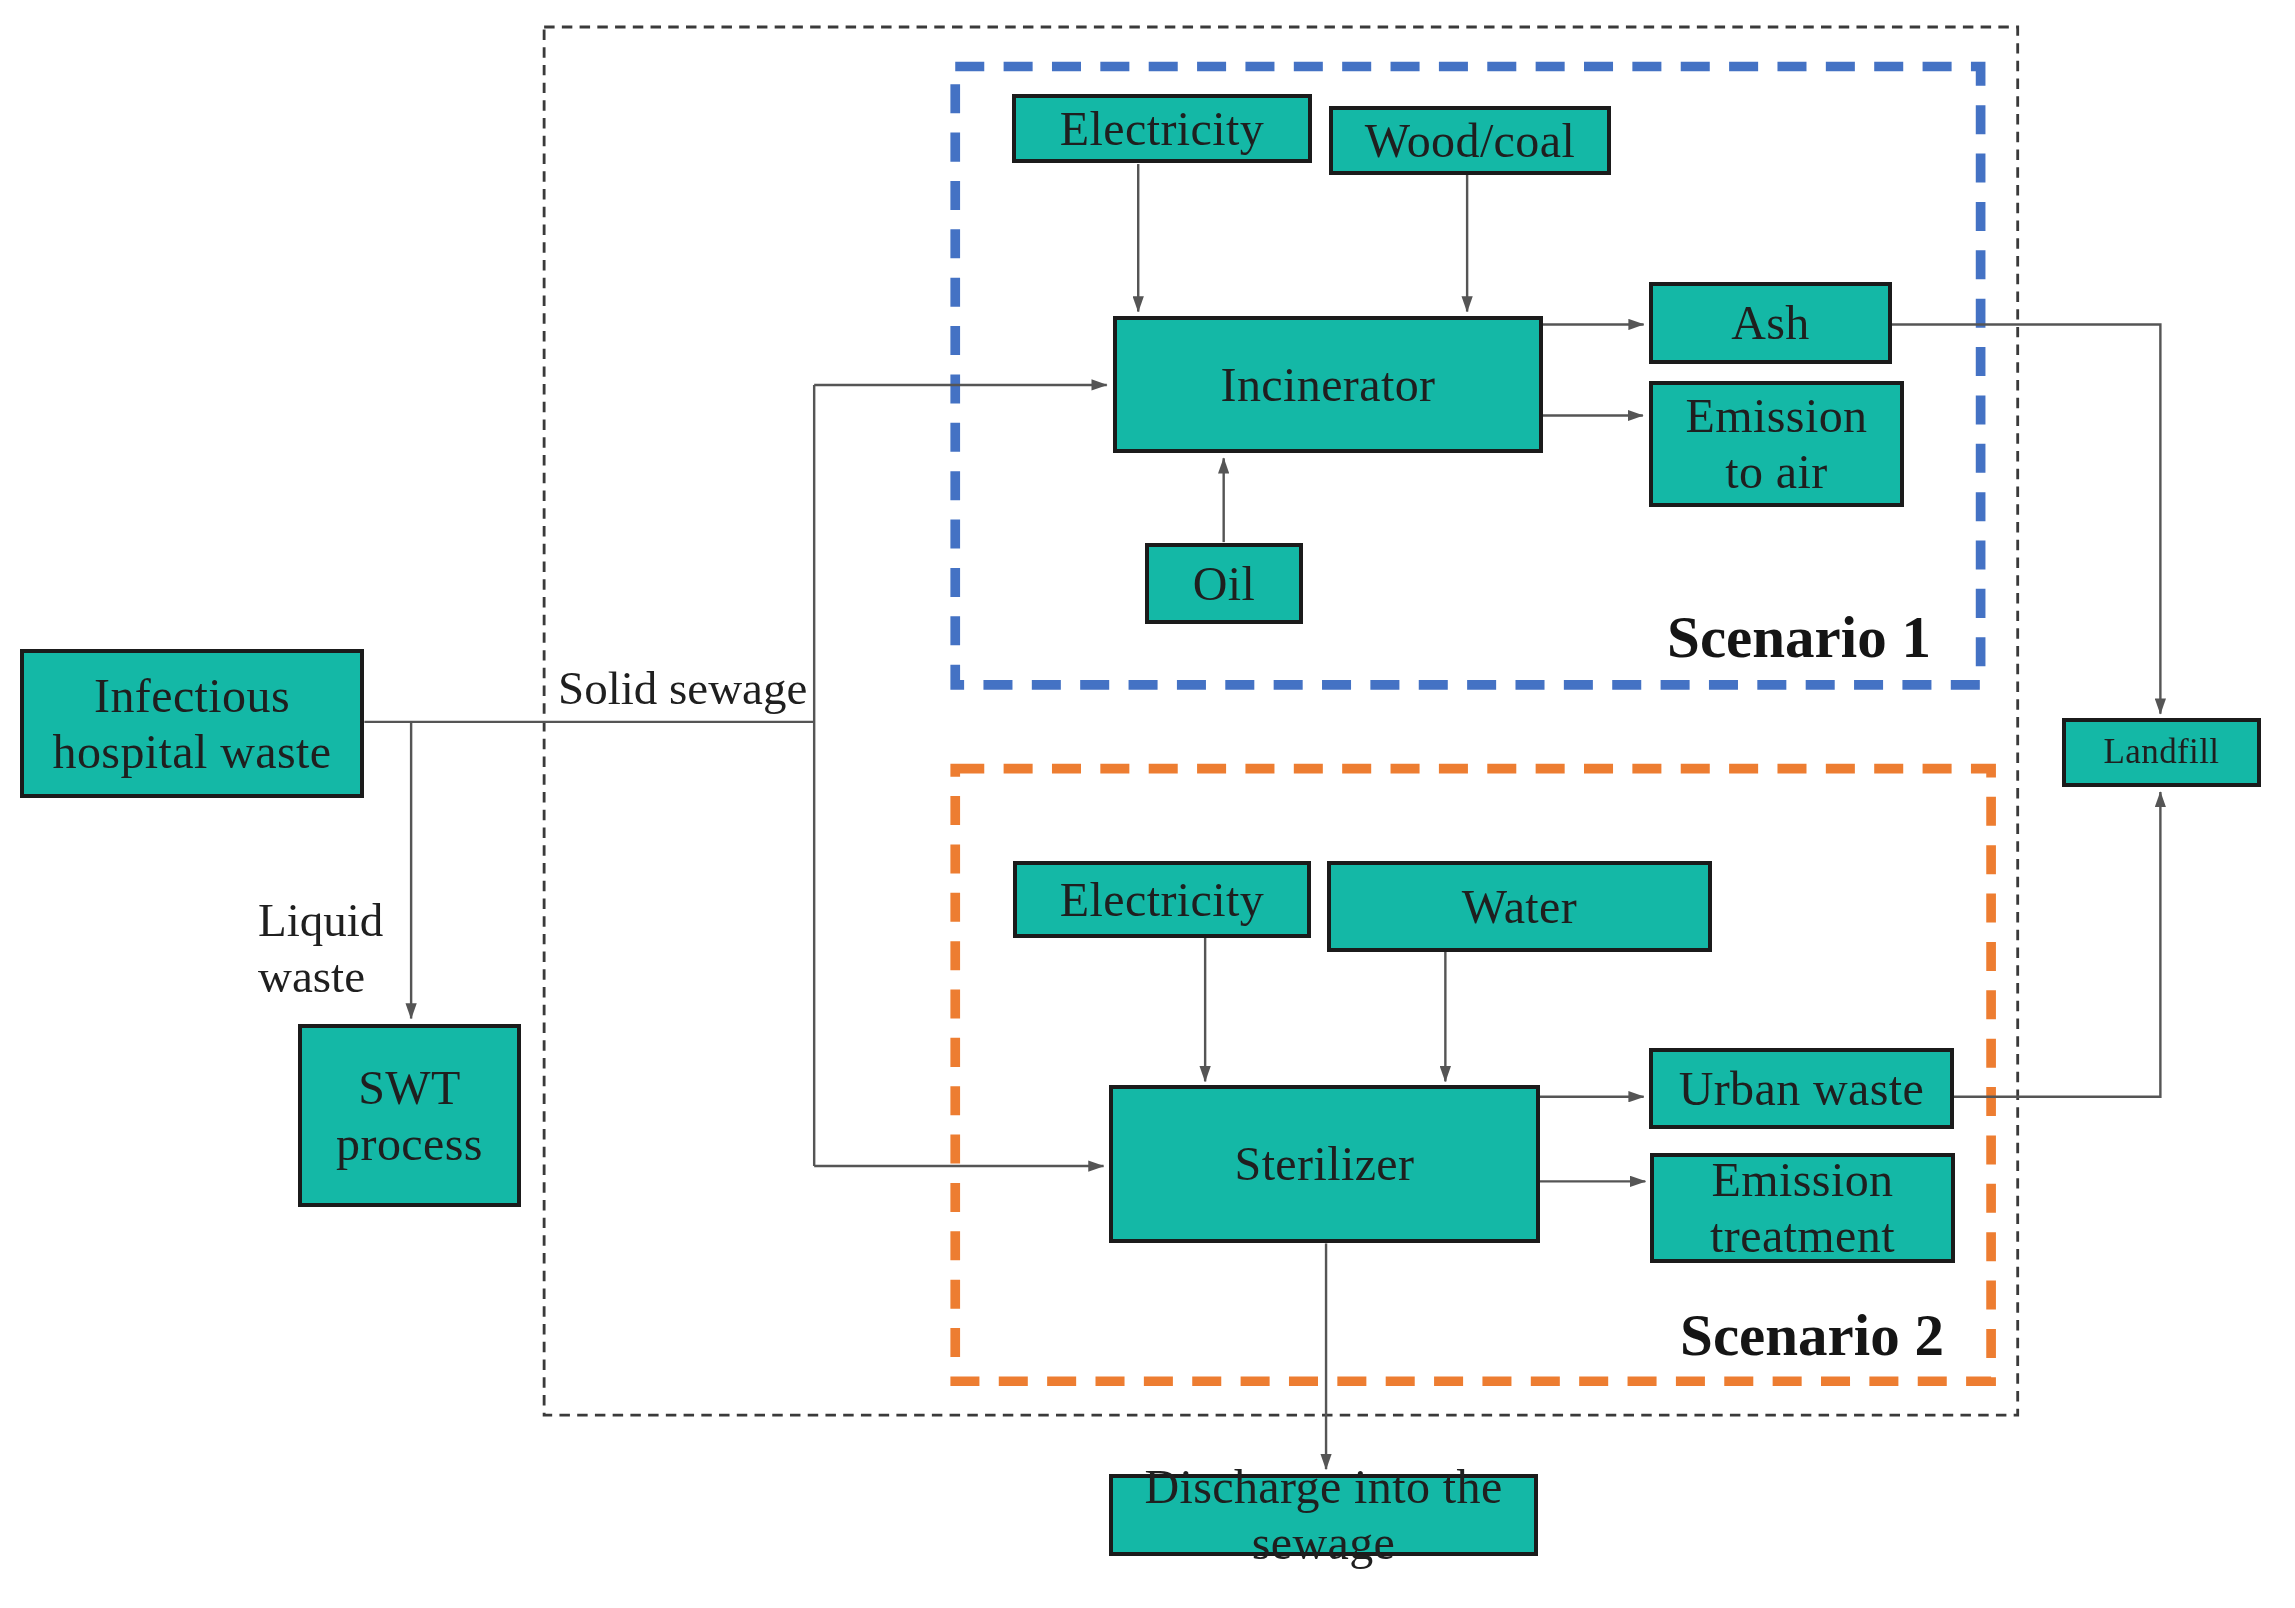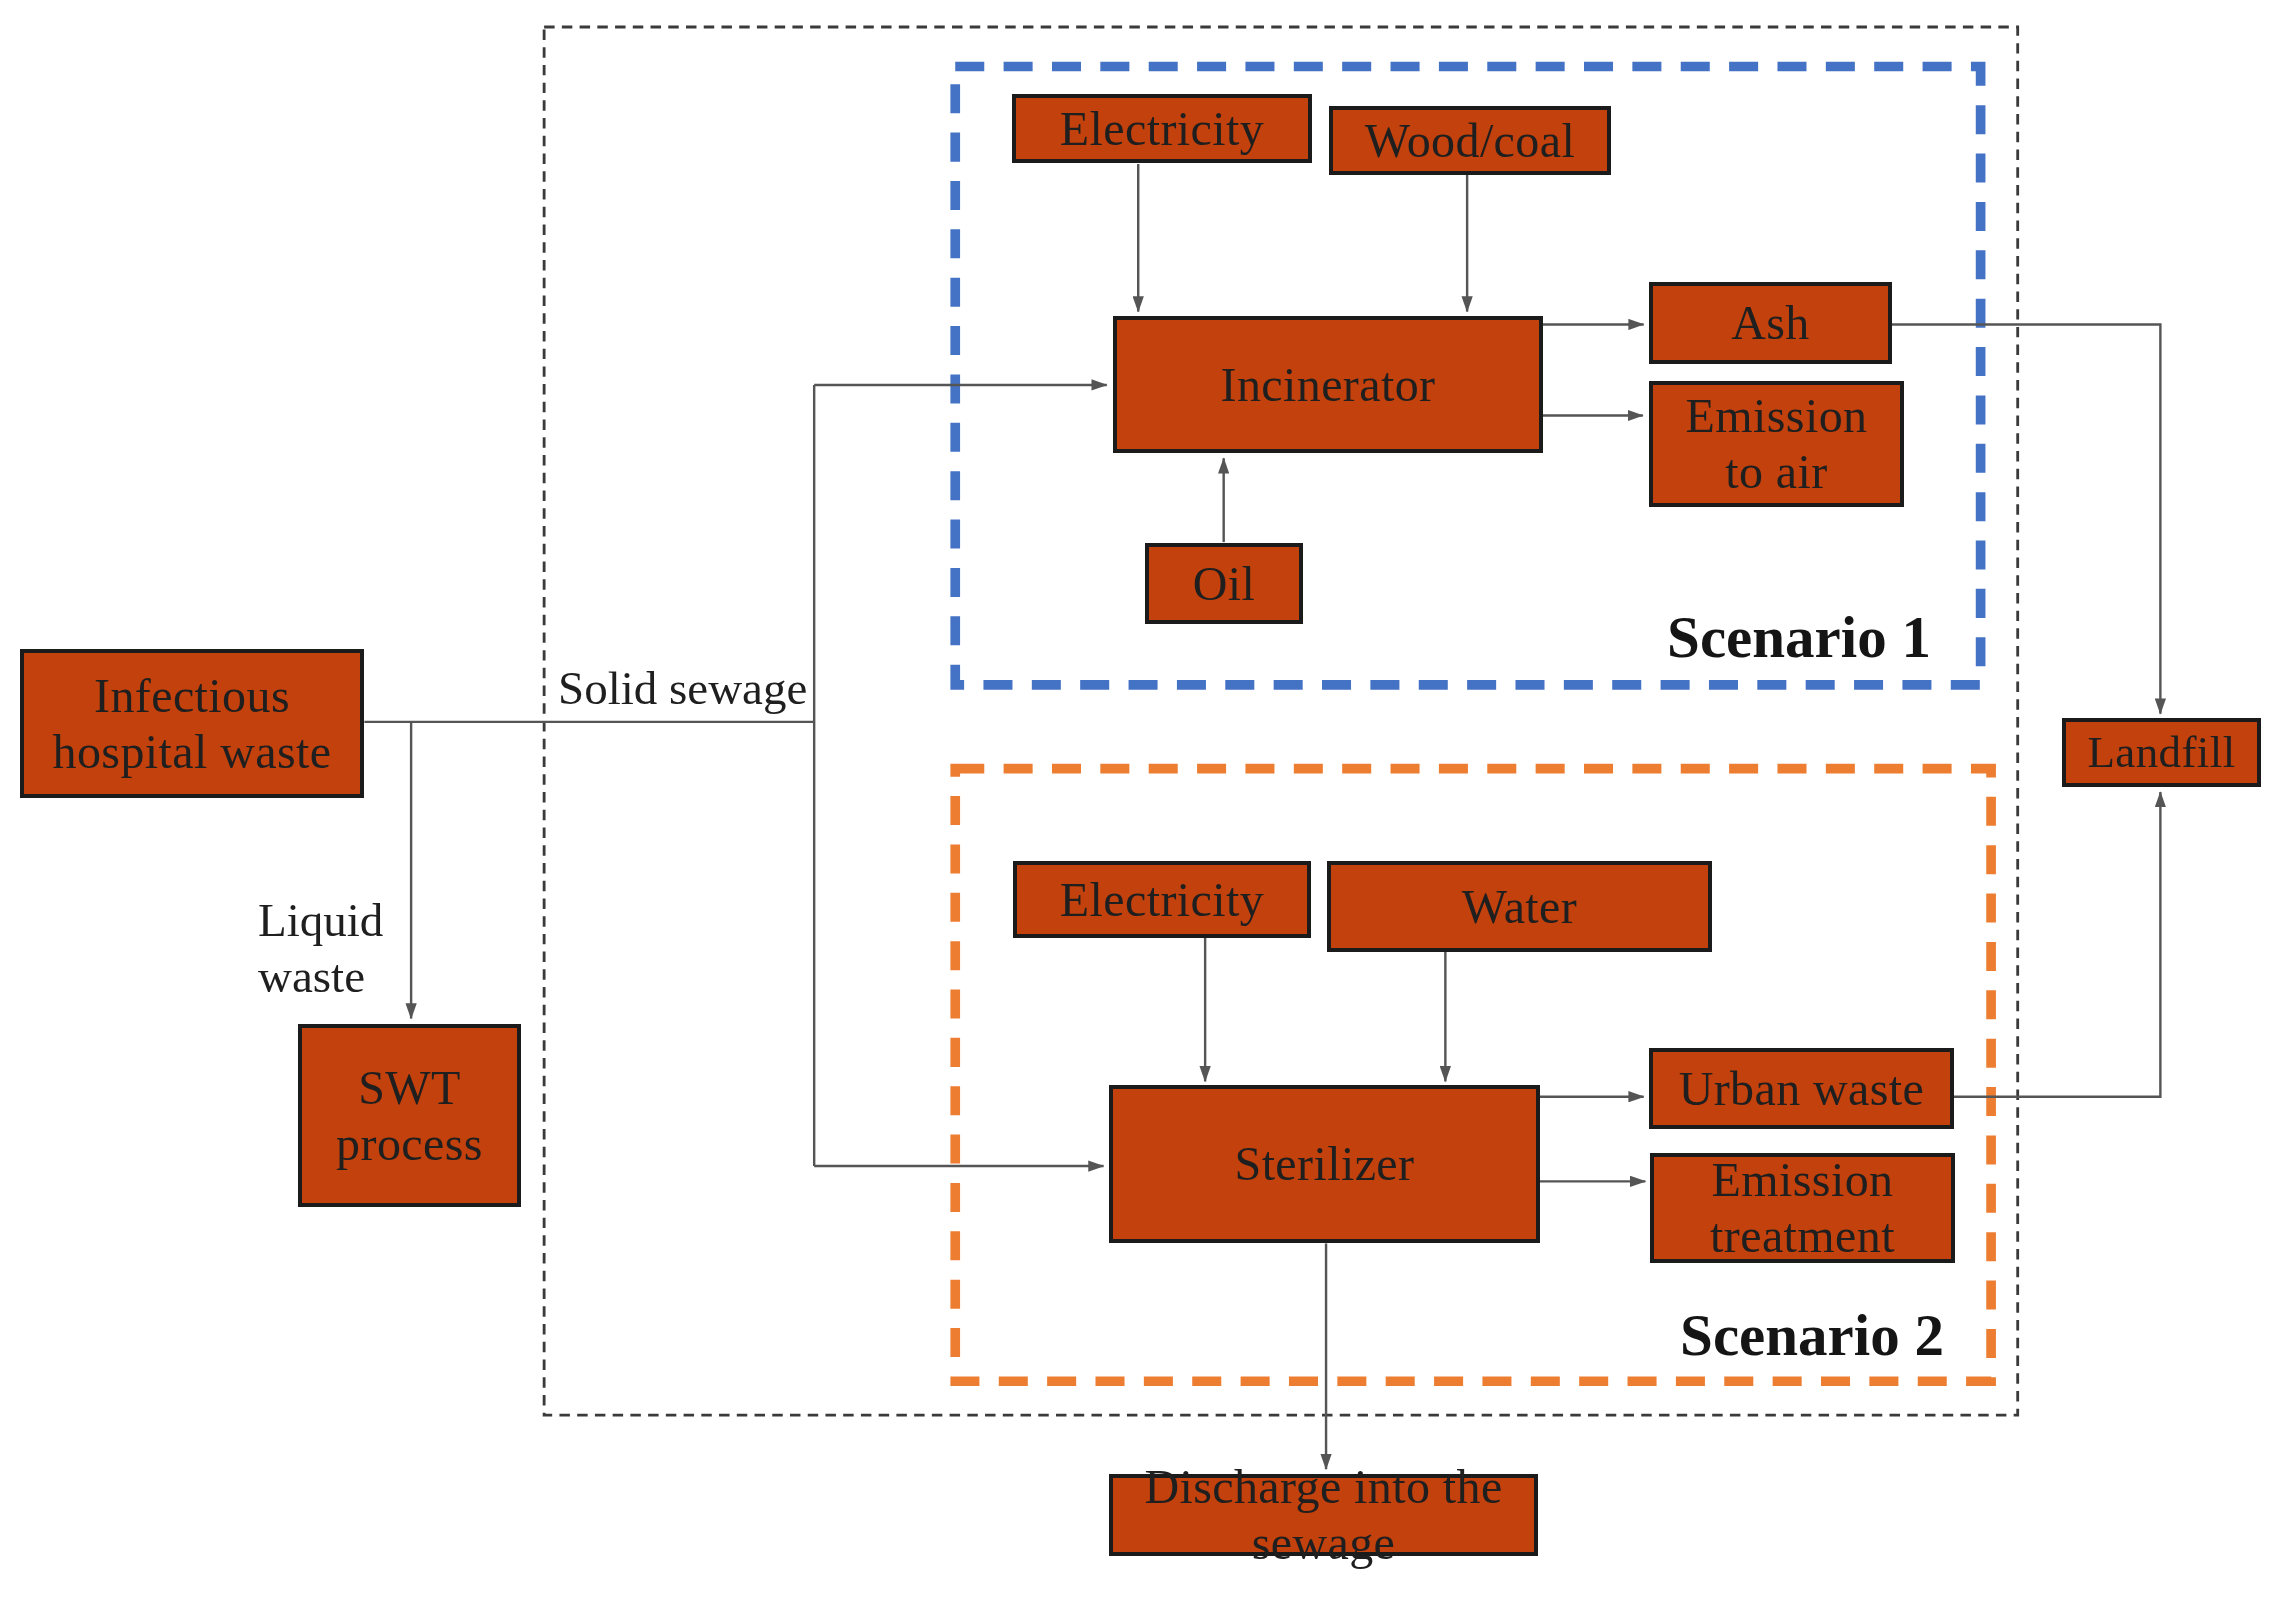--- a/index.html
+++ b/index.html
@@ -3,21 +3,21 @@
 <meta charset="utf-8">
 <style>
   html,body{margin:0;padding:0;}
   body{background:#fff;font-family:"Liberation Serif","DejaVu Serif",serif;}
   #diagram{position:relative;width:2295px;height:1609px;background:var(--background,#fff);overflow:hidden;}
   #wires{position:absolute;left:0;top:0;width:2295px;height:1609px;}
   .node{
     position:absolute;
     box-sizing:border-box;
     border:4px solid var(--box-border,#1b1b1b);
-    background:#c2410c;
+    background:#14b8a6;
     display:flex;
     flex-direction:column;
     align-items:center;
     justify-content:center;
     text-align:center;
     font-size:48px;
     line-height:1.16;
     color:var(--text,#1f1f1f);
     letter-spacing:0.4px;
   }
@@ -31,21 +31,21 @@
   }
   .scenario-label{
     position:absolute;
     width:290px;
     text-align:center;
     font-weight:bold;
     font-size:59px;
     color:#151515;
     white-space:nowrap;
   }
-  .small{font-size:45px;align-items:center;}
+  .small{font-size:35px;align-items:center;}
 </style>
 </head>
 <body>
 
 <div id="diagram">
 
   <svg id="wires" viewBox="0 0 2847 1995">
     <defs>
       <marker id="arr" viewBox="0 0 20 14" refX="19" refY="7" markerWidth="20" markerHeight="14" markerUnits="userSpaceOnUse" orient="auto">
         <path d="M0,0 L20,7 L0,14 Z" style="fill:var(--connector,#555);"></path>

